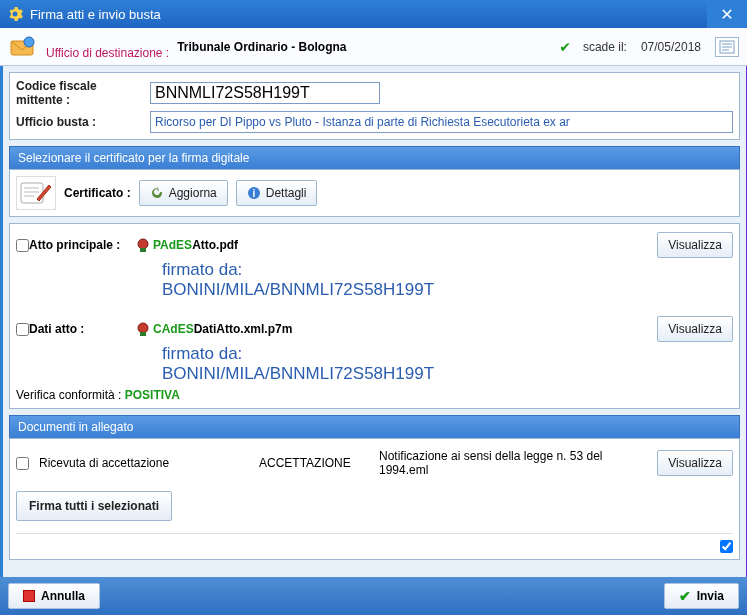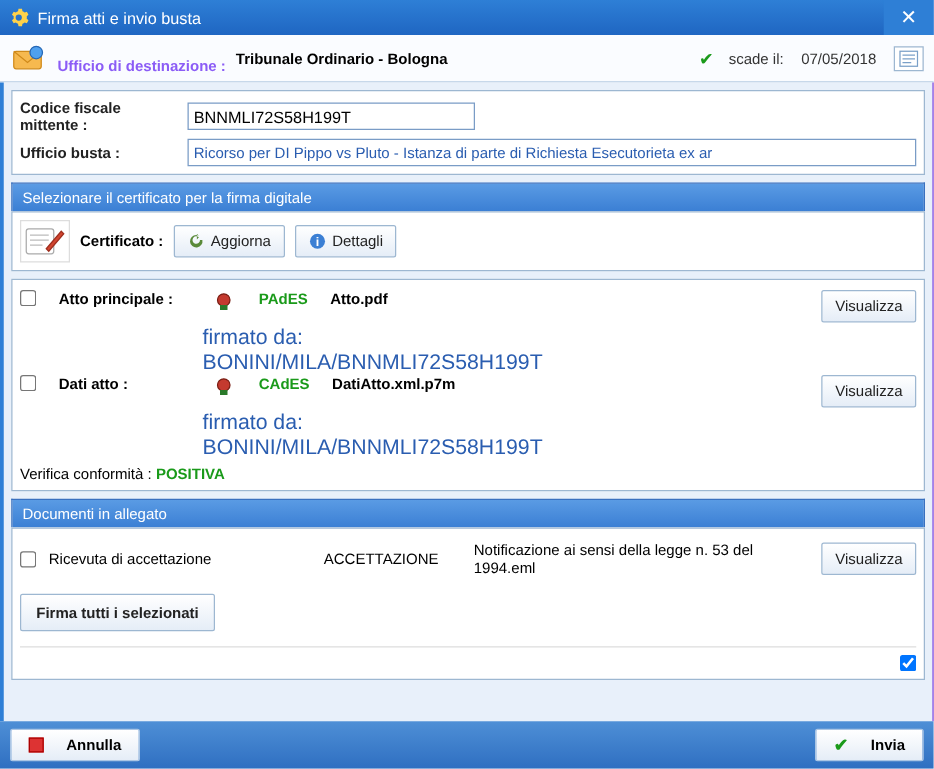--- a/index.html
+++ b/index.html
@@ -40,21 +40,21 @@
     display: flex;
     align-items: center;
     padding: 0 8px;
     gap: 8px;
     background: #fafcff;
   }
   .destbar .envelope-icon {
     width: 30px; height: 28px;
     display: inline-flex; align-items:center; justify-content:center;
   }
-  .destbar .lbl { font-weight: bold; color: #8b5cf6; margin-top: 12px; }
+  .destbar .lbl { font-weight: normal; color: #be185d; margin-top: 12px; }
   .destbar .val { font-weight: bold; color: #000; }
   .destbar .spacer { flex: 1; }
   .destbar .ok-icon { color: #1b9a1b; font-size: 14px; margin-right: 4px; }
   .destbar .scade { color: #333; margin-right: 6px; }
   .destbar .doc-icon {
     width: 24px; height: 20px;
     border: 1px solid #9db7d1;
     background: #fff;
     display: inline-flex; align-items:center; justify-content:center;
     cursor: pointer;
@@ -75,21 +75,21 @@
     margin-bottom: 6px;
     padding: 6px;
   }
   .row { display:flex; align-items:center; gap:6px; margin-bottom: 4px; }
   .row:last-child { margin-bottom: 0; }
   .row .label { width: 128px; text-align: left; font-weight: bold; color: #222; }
   .row input[type=text] {
     border: 1px solid #7a9cc6;
     padding: 2px 4px;
     font-family: inherit;
-    font-size: 13px;
+    font-size: 16px;
     height: 22px;
   }
   .link-field {
     flex: 1;
     border: 1px solid #7a9cc6;
     padding: 2px 4px;
     height: 22px;
     color: #2a5db0;
     display: flex; align-items:center;
     overflow: hidden; white-space: nowrap; text-overflow: ellipsis;
@@ -134,21 +134,22 @@
     padding: 0 10px;
     cursor: pointer;
     font: inherit;
     color: #222;
     border-radius: 2px;
   }
   .btn .bi { width: 14px; height:14px; display:inline-flex; align-items:center; justify-content:center; }
 
   .file-row {
     display: flex;
-    gap: 18px;
+    align-items: center;
+    gap: 0;
     margin: 2px 0;
   }
   .file-row input[type=checkbox] { width: 13px; height:13px; }
   .file-row .fr-label { width: 104px; font-weight: bold; }
   .file-row .fr-seal {
     width: 20px; height: 18px;
     display:inline-flex; align-items:center; justify-content:center;
   }
   .file-row .fr-tag { font-weight: bold; }
   .pades { color: #1a9a1a; }
@@ -181,21 +182,21 @@
     display:flex; align-items:center;
     padding: 0 8px;
     gap: 8px;
   }
   .footer .spacer { flex: 1; }
   .footer .fbtn {
     height: 26px;
     border: 1px solid #aac5e4;
     background: linear-gradient(#ffffff, #e5edf7);
     display:inline-flex; align-items:center; justify-content:center;
-    gap:18px;
+    gap:6px;
     padding: 0 14px;
     cursor:pointer;
     font: inherit;
     font-weight: bold;
     border-radius: 2px;
   }
   .red-sq { width:12px; height:12px; background:#d33; border:1px solid #a00; display:inline-block; }
   .green-ck { color:#1a9a1a; font-size:14px; font-weight:bold; }
 
   svg { display:block; }
@@ -301,21 +302,21 @@
       <span class="fr-spacer"></span>
       <button class="btn">
           <span>Visualizza</span>
         </button>
     </div>
     <div class="signed-by">
       <span class="lbl">firmato da:</span><br>
       <span>BONINI/MILA/BNNMLI72S58H199T</span>
     </div>
 
-    <div class="file-row" style="margin-top:0">
+    <div class="file-row" style="margin-top:16px">
       <input type="checkbox" style="">
       <span class="fr-label">Dati atto :</span>
       <span class="fr-seal">
         <svg width="18" height="16" viewBox="0 0 18 16">
             <circle cx="9" cy="7" r="5" fill="#c43a2f" stroke="#7a1f15"></circle>
             <rect x="6" y="11" width="6" height="4" fill="#2a7a2a"></rect>
           </svg>
       </span>
       <span class="fr-tag cades">CAdES</span>
       <span class="fr-name">DatiAtto.xml.p7m</span>

